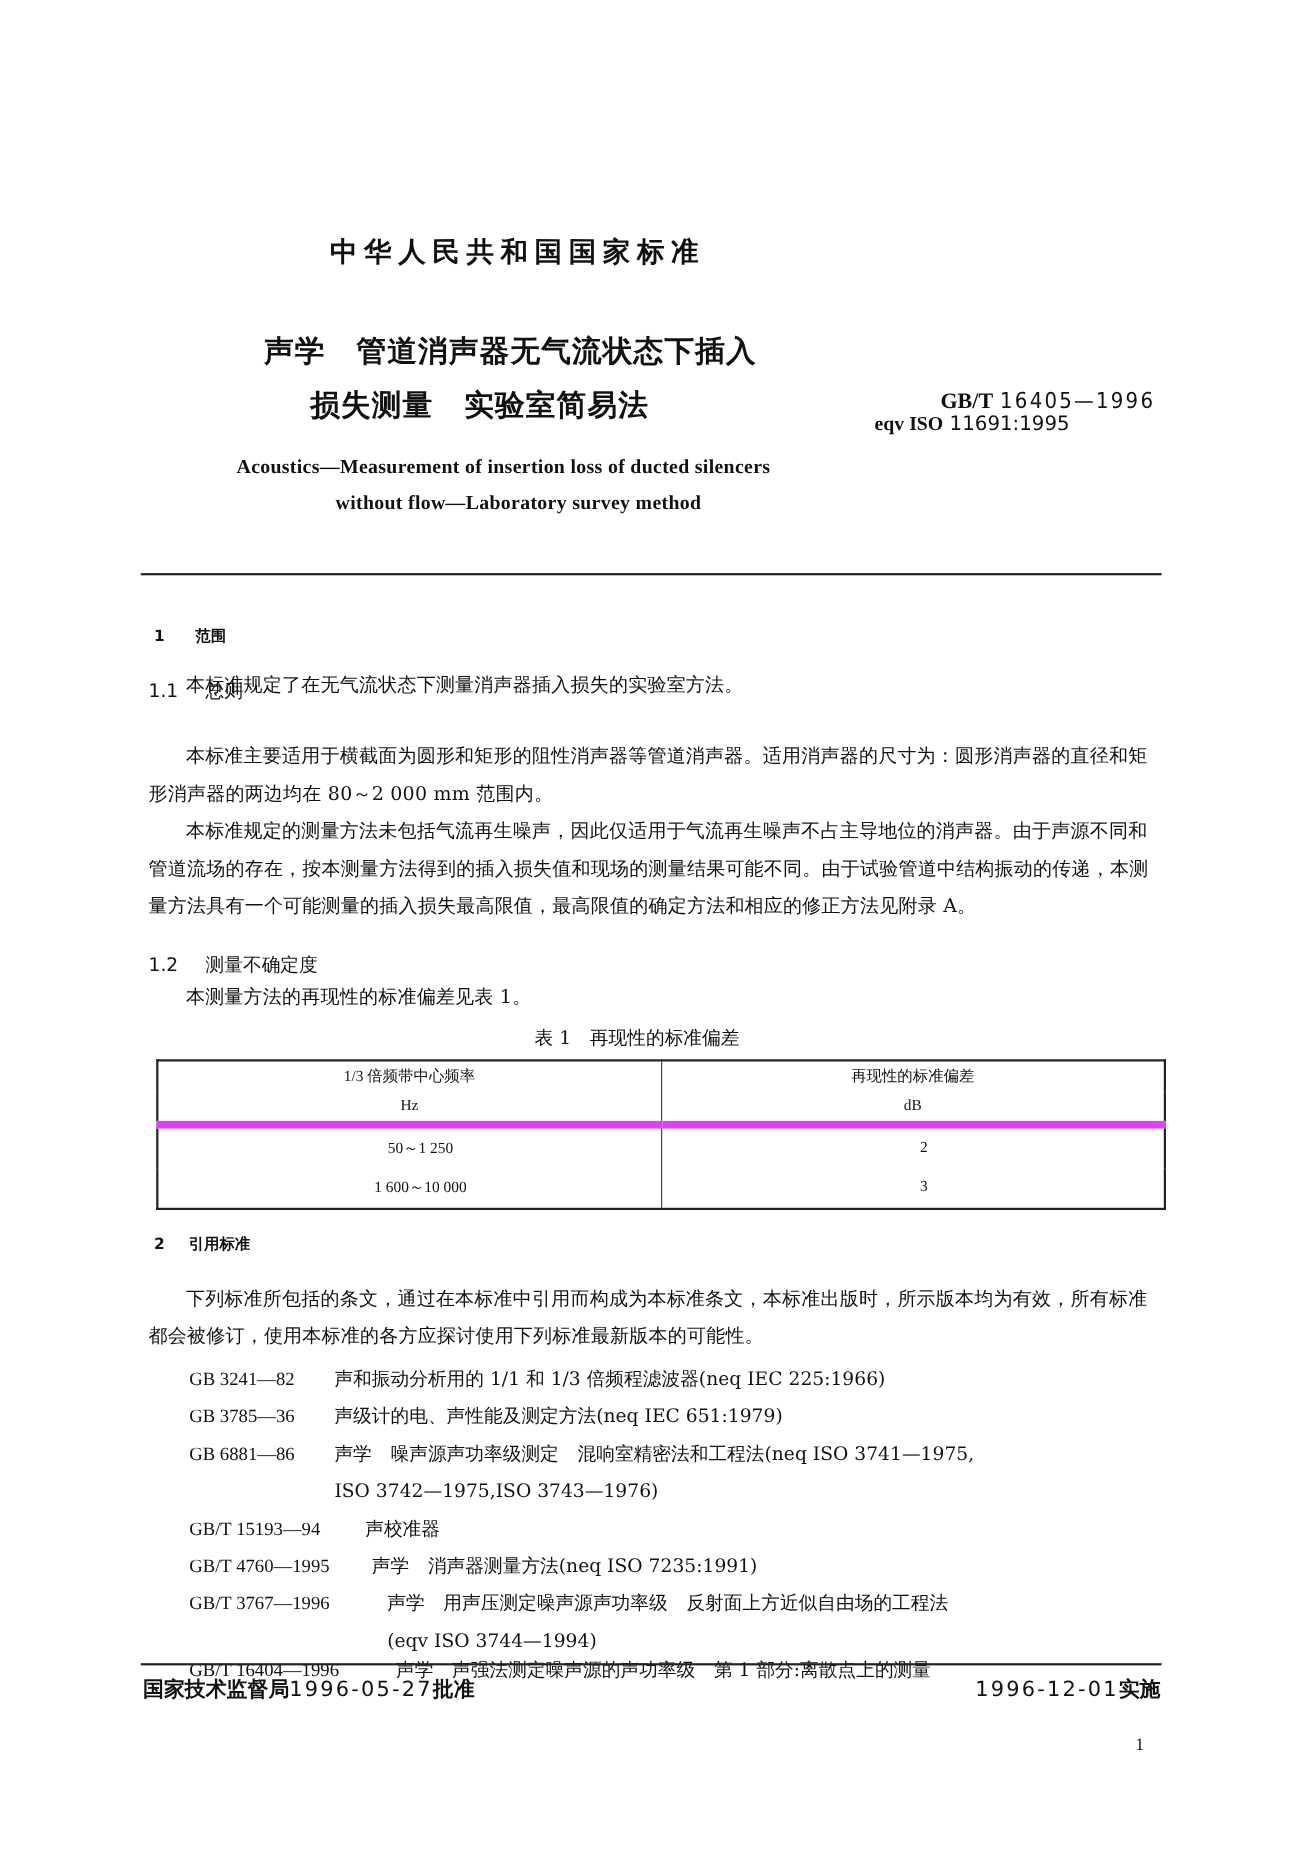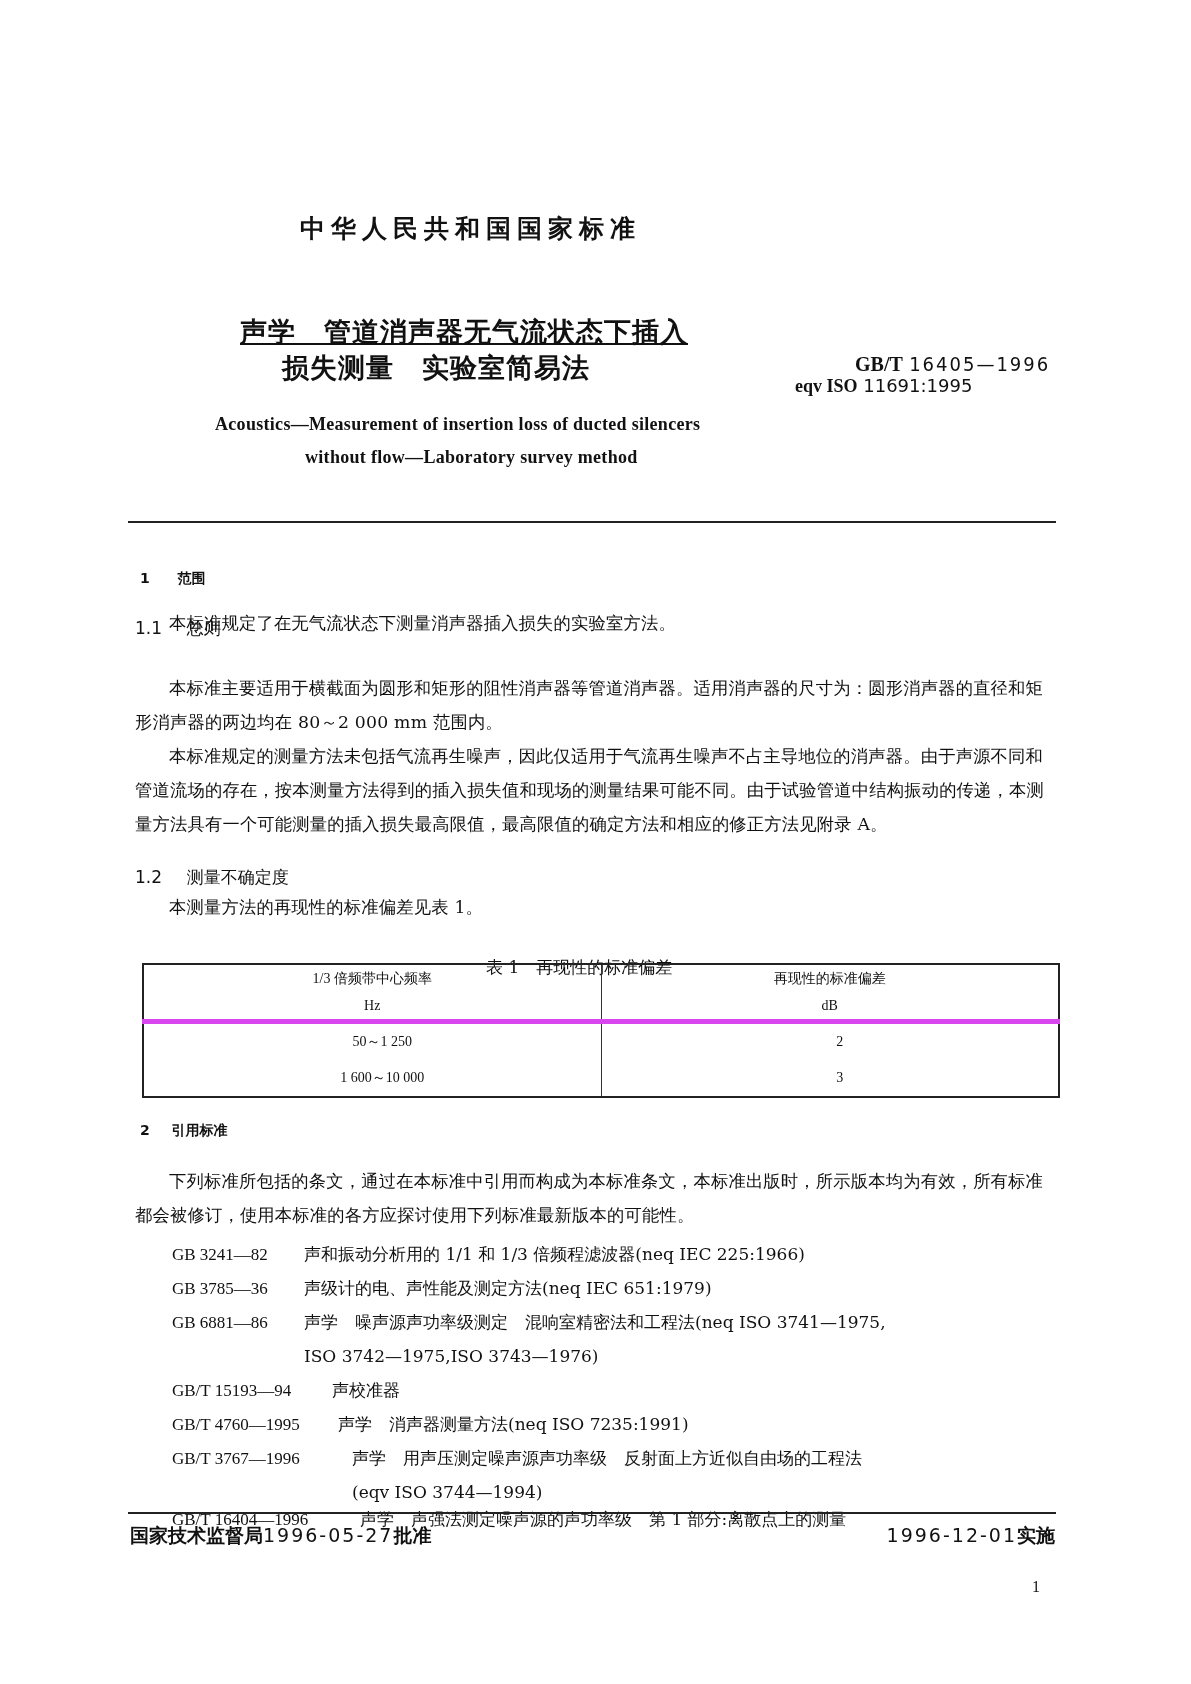--- a/index.html
+++ b/index.html
@@ -2,43 +2,43 @@
 <html><head>
 <meta charset="utf-8">
 <style>
   html, body { margin:0; padding:0; background:#ffffff; }
   body { width:1191px; height:1684px; position:relative; overflow:hidden; color:#111;
          font-family:"DejaVu Serif", "Liberation Serif", serif; }
   .abs { position:absolute; white-space:nowrap; }
   .sans { font-family:"DejaVu Sans", "Liberation Sans", sans-serif; }
   .std-header { left:300px; top:212px; font-size:25px; font-weight:bold; letter-spacing:6px; }
   .title-cn { font-size:27px; font-weight:bold; letter-spacing:1px; }
-  .title-1 { left:240px; top:314px;text-decoration:underline; }
+  .title-1 { left:240px; top:301px; }
   .title-2 { left:282px; top:350px; }
   .code { left:855px; top:352px; font-size:20px; }
   .code b { font-family:"Liberation Serif", serif; font-weight:bold; }
   .code .num { font-family:"DejaVu Sans", sans-serif; font-stretch:condensed; letter-spacing:2px; }
   .eqv { left:795px; top:375px; font-size:18px; }
   .eqv b { font-family:"Liberation Serif", serif; font-weight:bold;text-align:center; }
   .eqv .num { font-family:"DejaVu Sans", sans-serif; letter-spacing:0px; }
   .title-en { font-family:"Liberation Serif", serif; font-weight:bold; font-size:18px; letter-spacing:0.3px; }
   .en-1 { left:215px; top:414px; }
   .en-2 { left:305px; top:447px; }
   .rule-top { left:128px; top:521px; width:928px; height:2px; background:#222; }
   .h1 { font-size:14px; font-weight:bold; }
   .h2 { font-size:17px; }
-  .body-text { font-size:17px;margin-top:24px; }
+  .body-text { font-size:17px; }
   .p { position:absolute; left:135px; width:925px; font-size:17.3px; line-height:34px; letter-spacing:0.2px; }
   .p .indent { display:inline-block; width:34px; }
   table.t1 { position:absolute; left:142px; top:963px; width:918px; border-collapse:collapse;
              font-family:"Liberation Serif", "DejaVu Serif", serif; font-size:14px; }
   table.t1 td, table.t1 th { text-align:center; font-weight:normal; padding:0; }
   table.t1 { border:2px solid #222; }
   table.t1 .col-left { border-right:1px solid #333; width:50%; }
-  table.t1 thead tr:last-child th { border-bottom:5px solid #d946ef;margin-left:43px; }
+  table.t1 thead tr:last-child th { border-bottom:7px solid #d946ef;margin-left:43px; }
   table.t1 th { height:27px; }
   table.t1 td { height:36px;padding-left:20px; }
   .ref { position:absolute; font-size:17px; line-height:44px; white-space:nowrap; }
   .ref .rcode { font-family:"Liberation Serif", serif; display:inline-block; }
   .rule-bottom { left:128px; top:1512px; width:928px; height:2px; background:#222; }
   .footer-left { left:130px; top:1523px; font-size:19px; font-weight:bold; }
   .footer-left .num { letter-spacing:2px; font-weight:normal; }
   .footer-right { right:136px; top:1523px; font-size:19px; font-weight:bold; }
   .footer-right .num { letter-spacing:2px; font-weight:normal; }
   .page-no { left:1032px; top:1578px; font-size:16px; font-family:"Liberation Serif", serif; }

